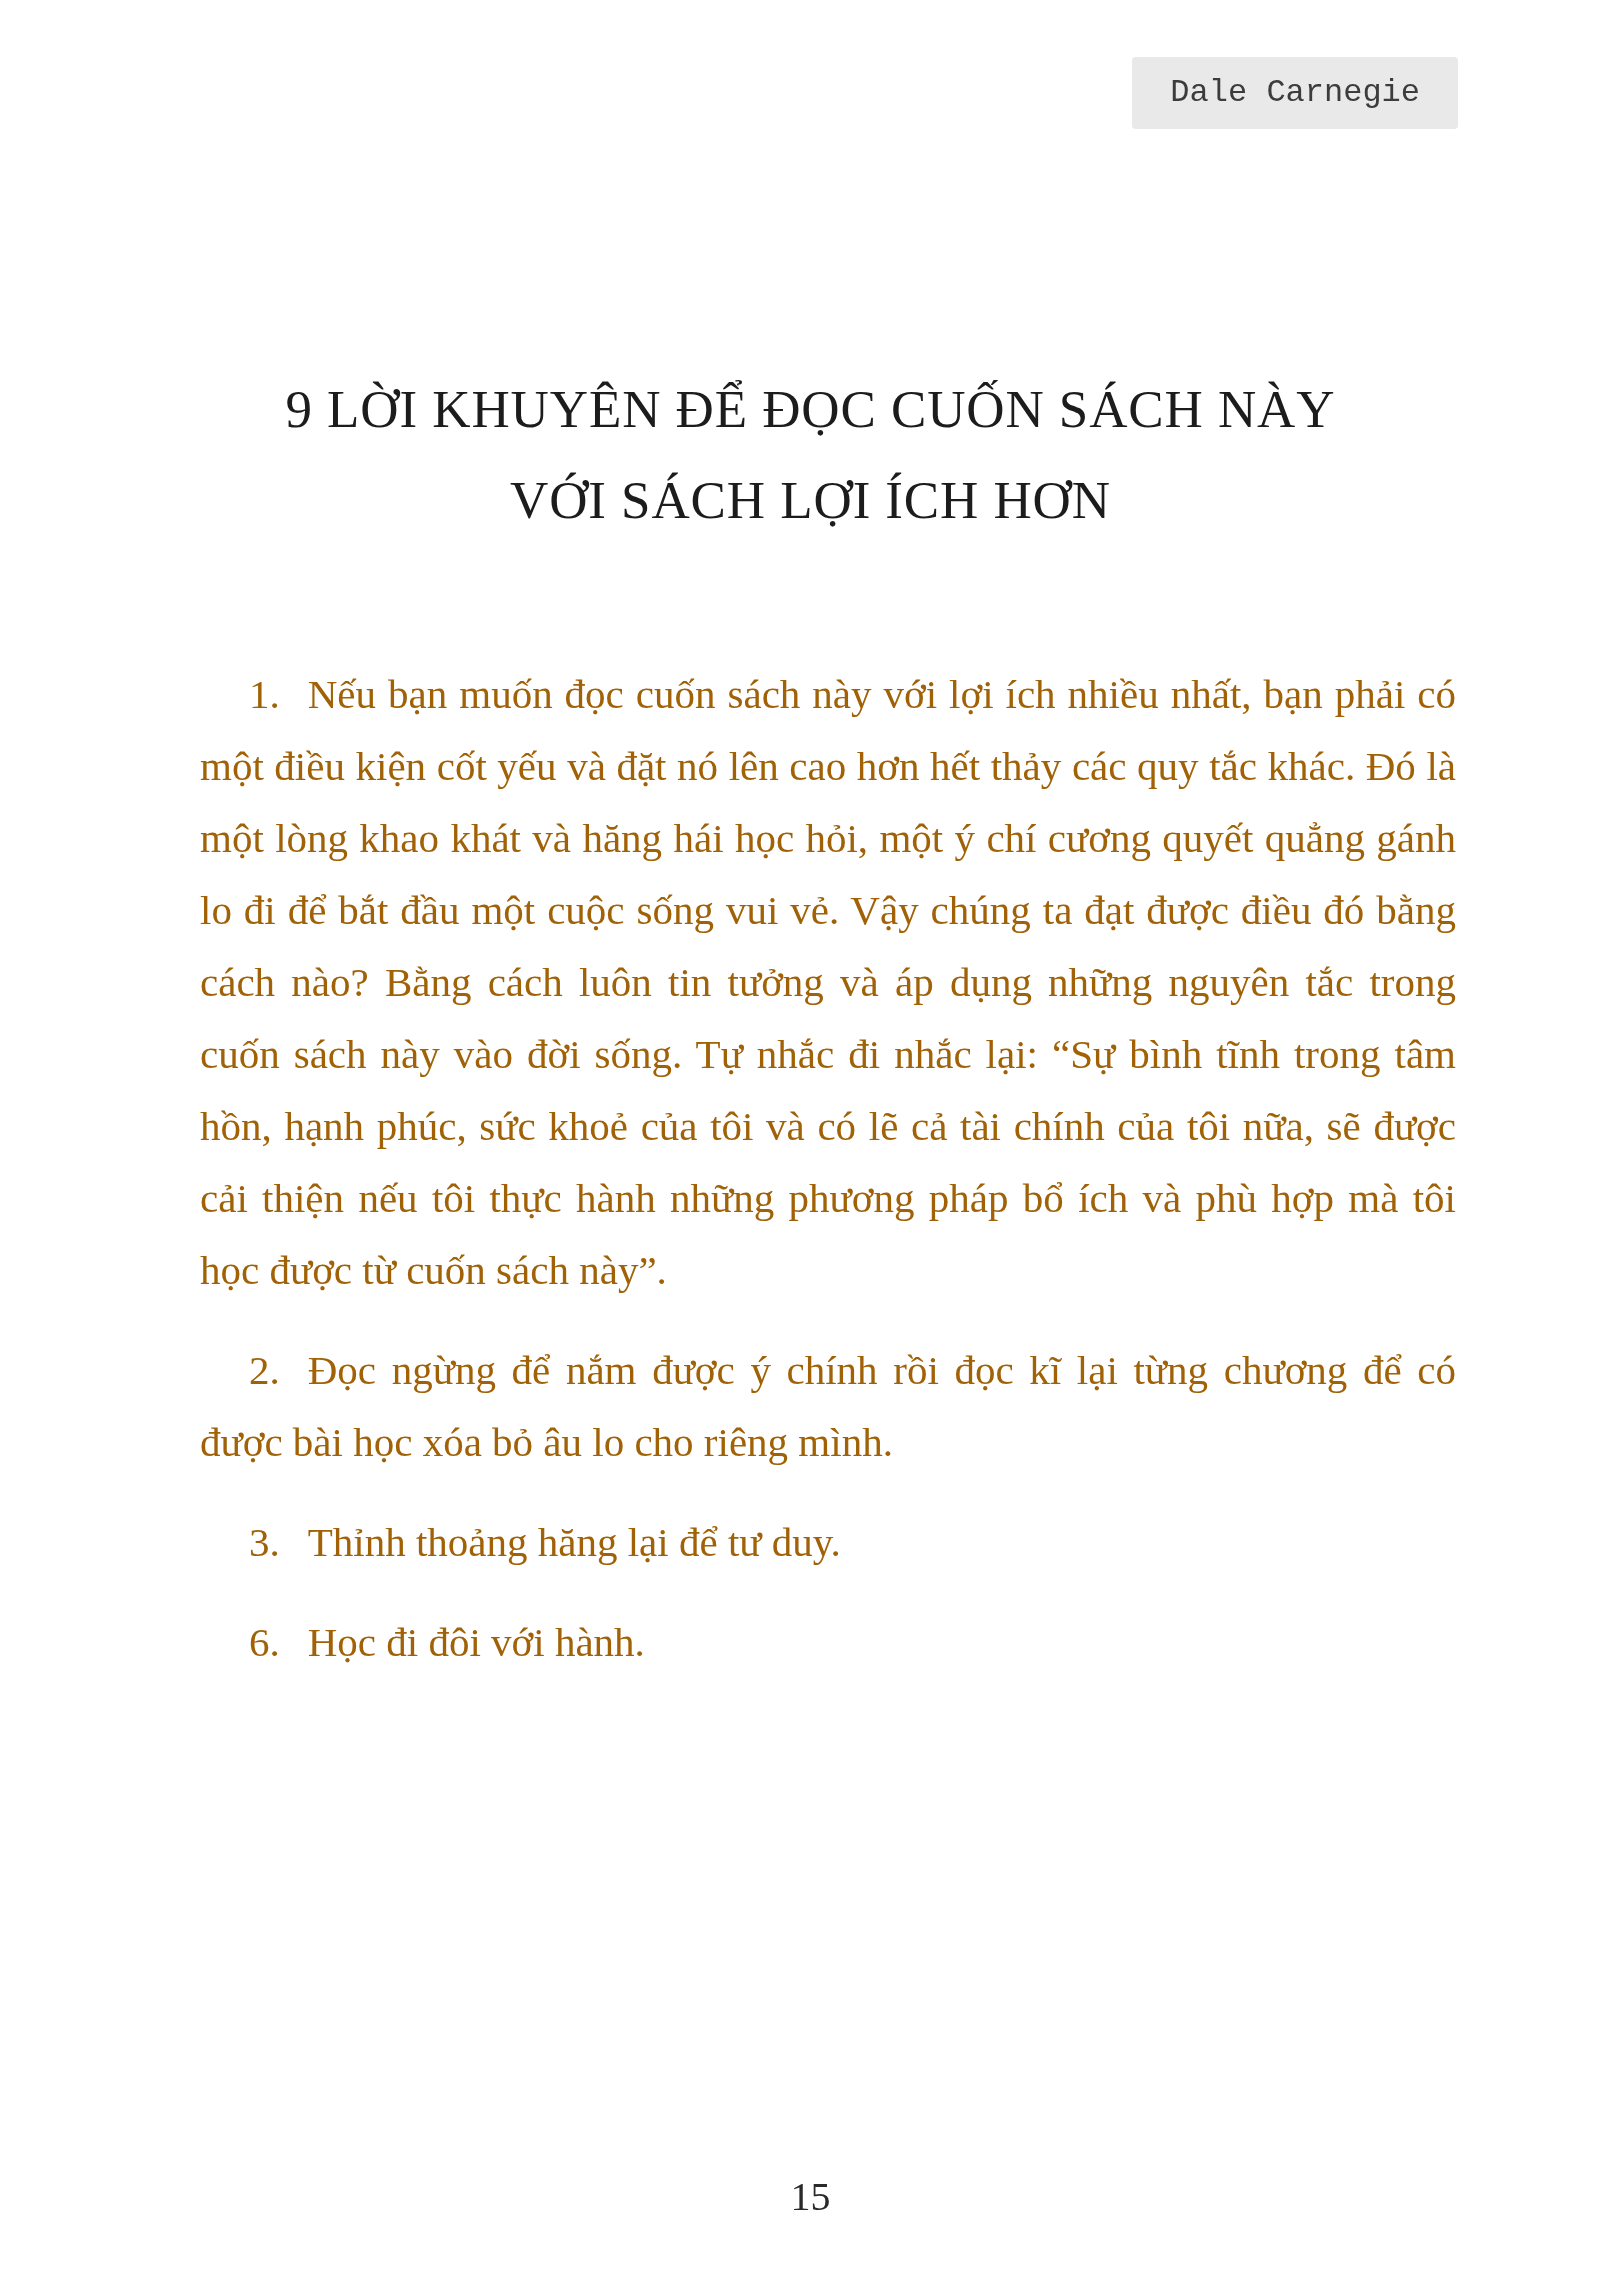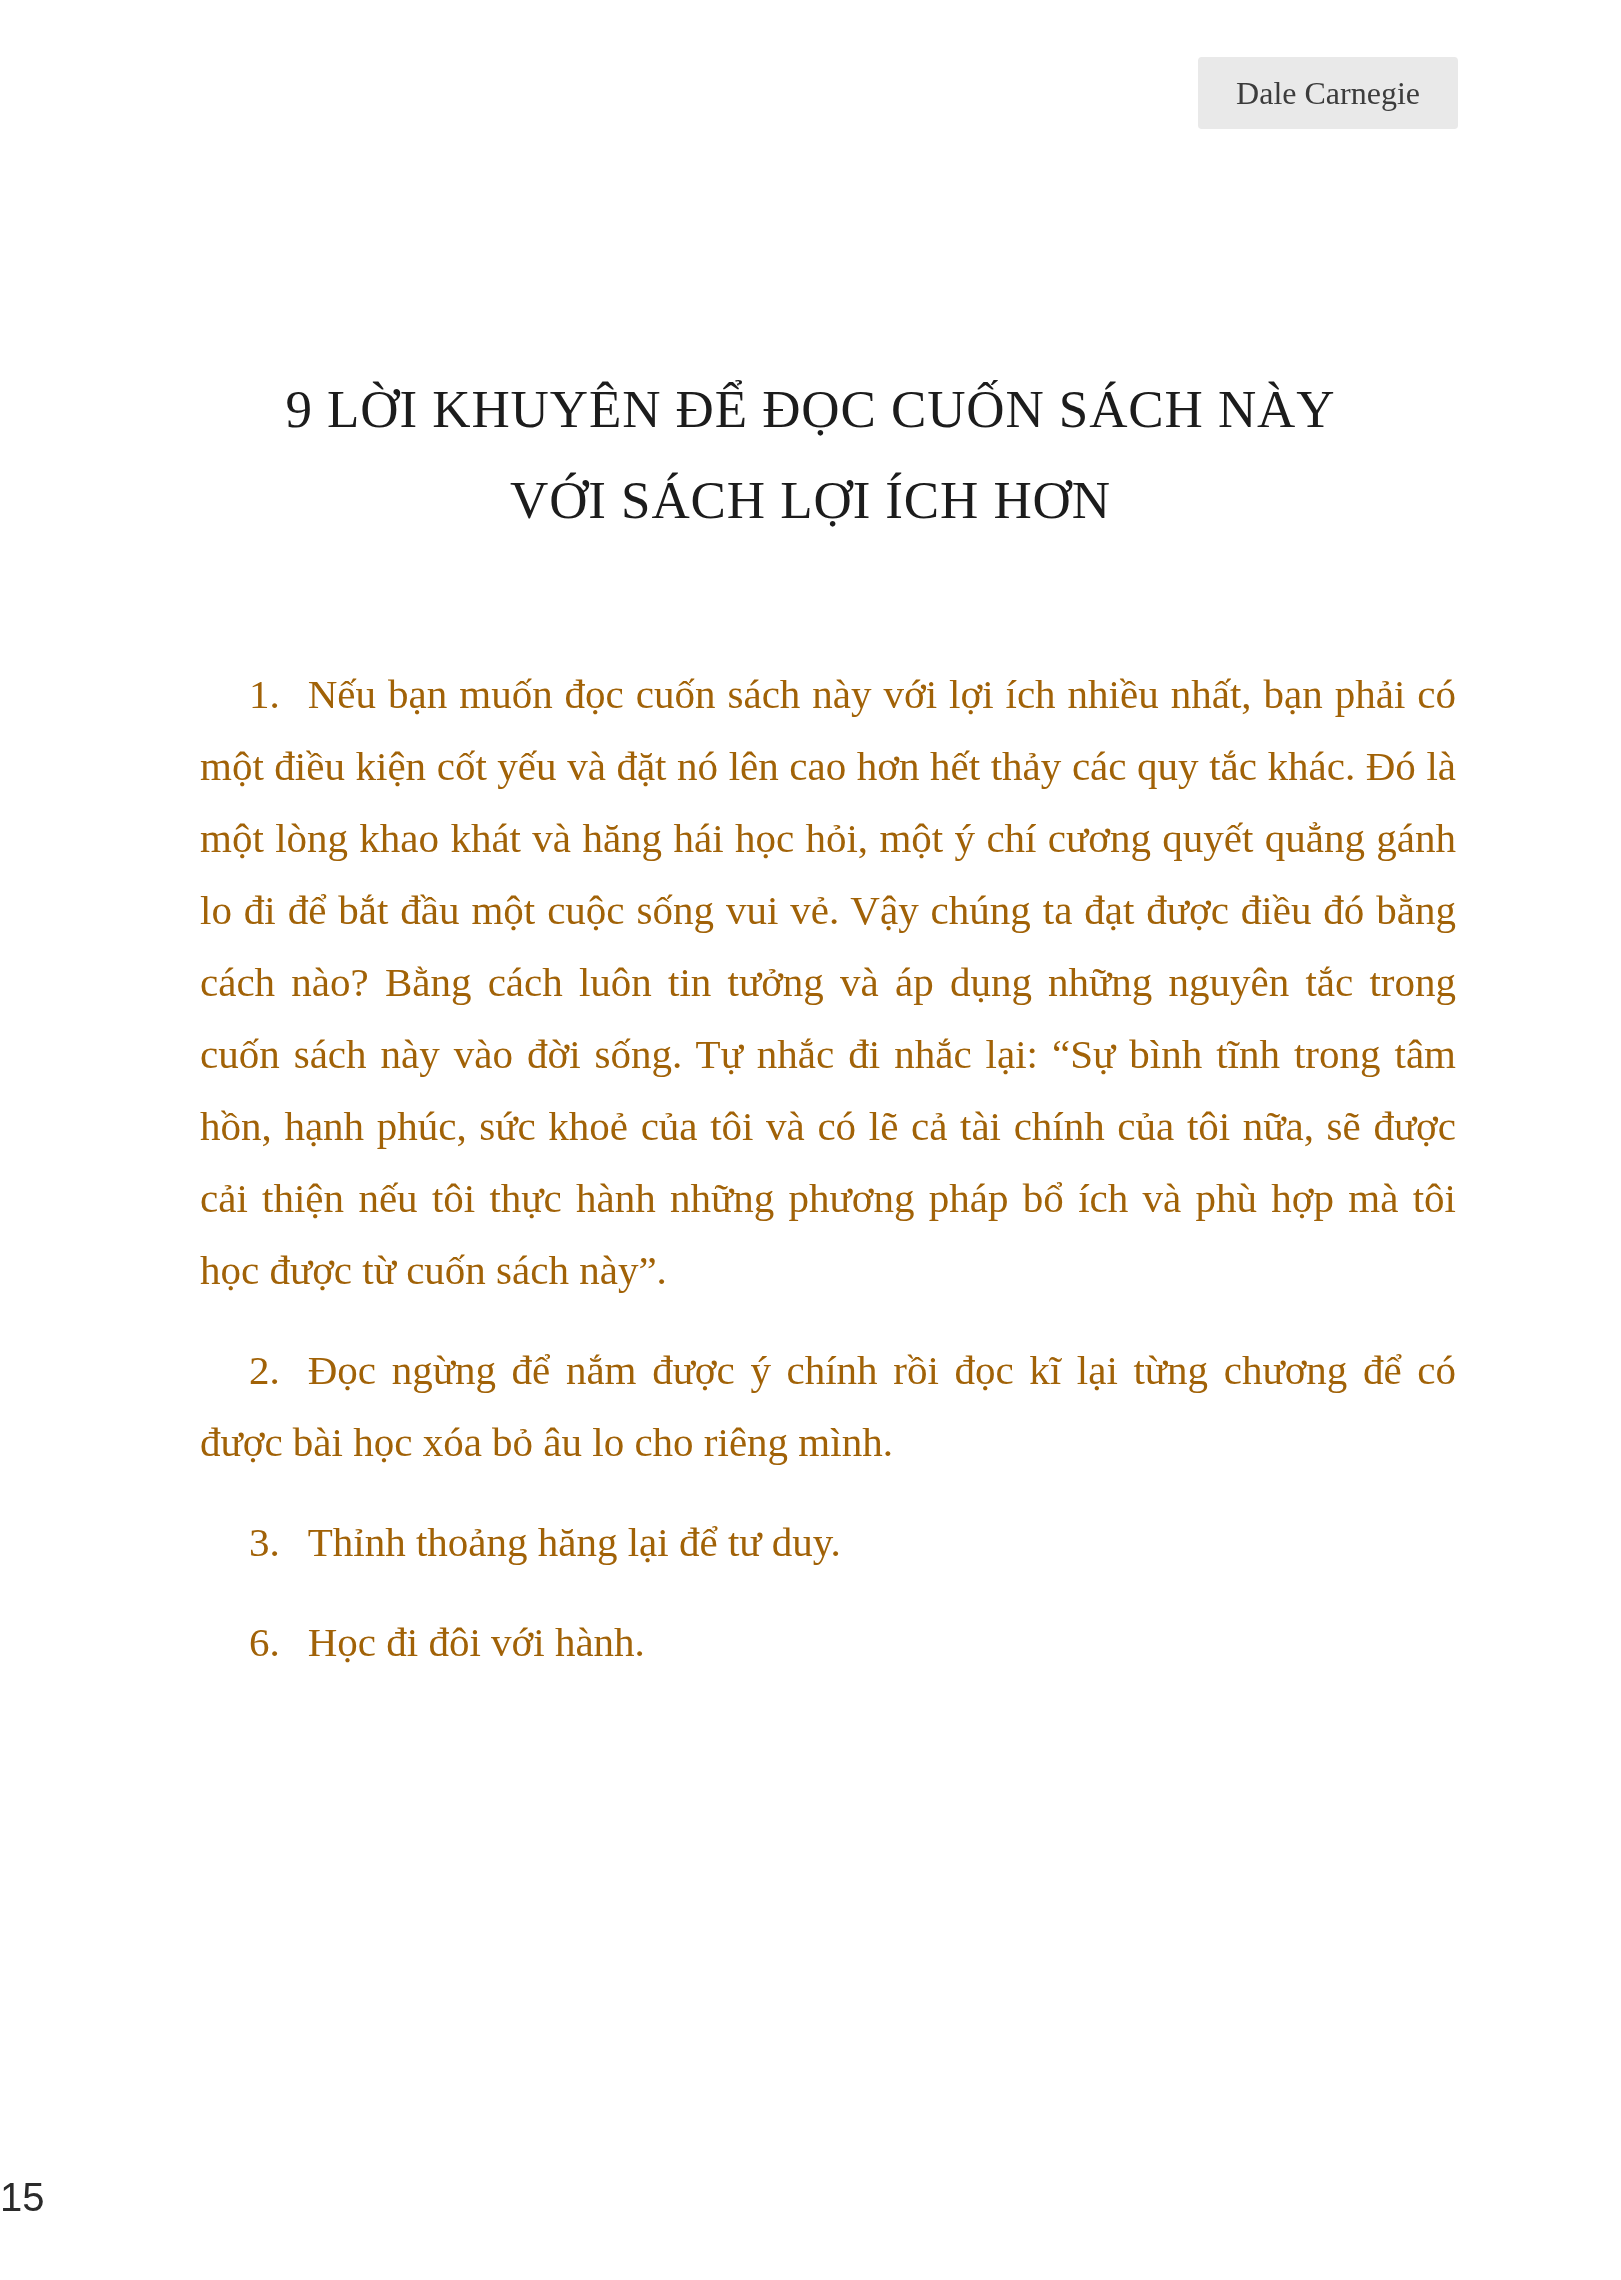--- a/index.html
+++ b/index.html
@@ -17,21 +17,21 @@
       overflow: hidden;
       box-sizing: border-box;
     }
     .header-badge {
       position: absolute;
       top: 57px;
       right: 163px;
       background: #e9e9e9;
       border-radius: 3.8px;
       padding: 17px 38px;
-      font-family: Liberation Serif, serif;
+      font-family: Liberation Mono, monospace;
       font-size: 32px;
       line-height: 1.2;
       color: #3c3c3c;
       white-space: nowrap;
     }
     .title-block {
       margin: 0;
       padding-top: 364px;
       text-align: center;
       font-weight: 400;
@@ -58,23 +58,24 @@
     }
     .para-number {
       display: inline;
       margin-right: 28px;
     }
     .page-number {
       position: absolute;
       bottom: 61px;
       left: 0;
       width: 100%;
+      text-align: center;
       font-size: 40px;
       color: #2a2a2a;
-      font-family: Liberation Sans, sans-serif;
+      font-family: Liberation Serif, serif;
     }
   </style>
 </head>
 <body>
 
 <div class="page">
 
   <div class="header-badge">Dale Carnegie</div>
 
   <h1 class="title-block">

